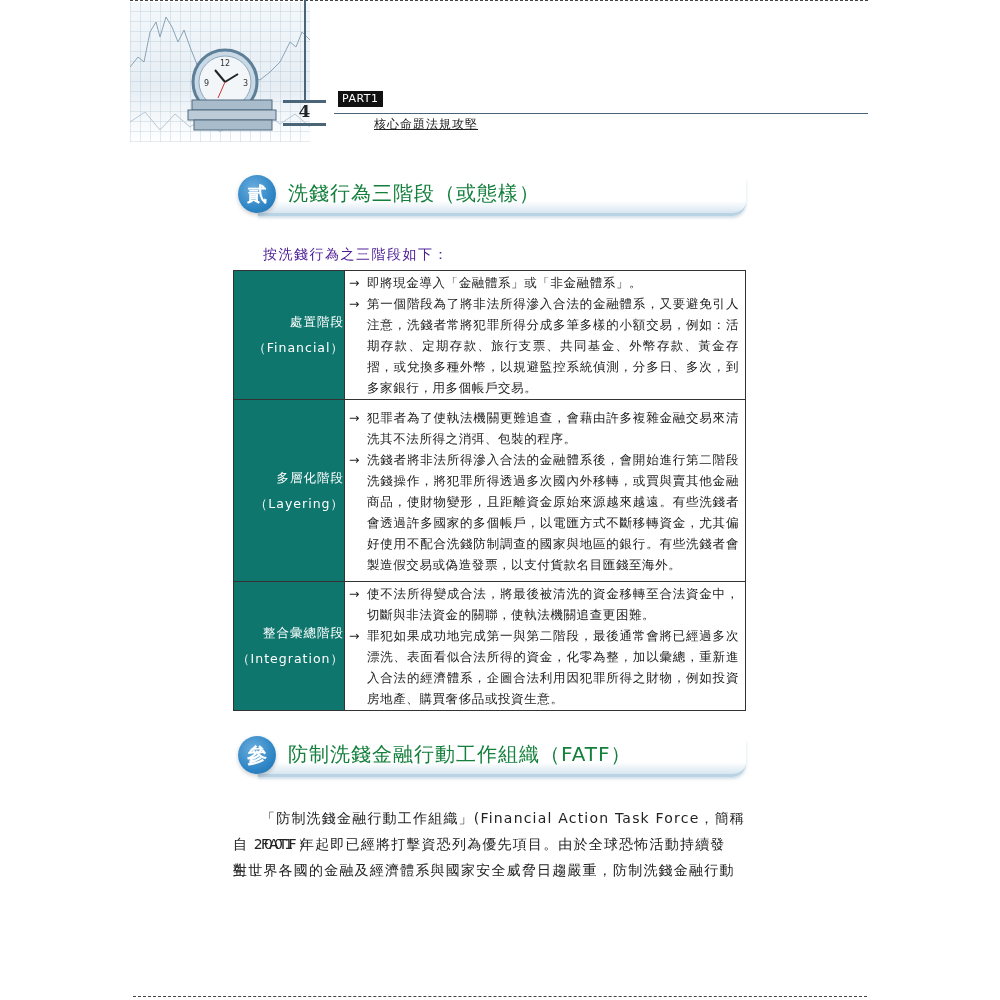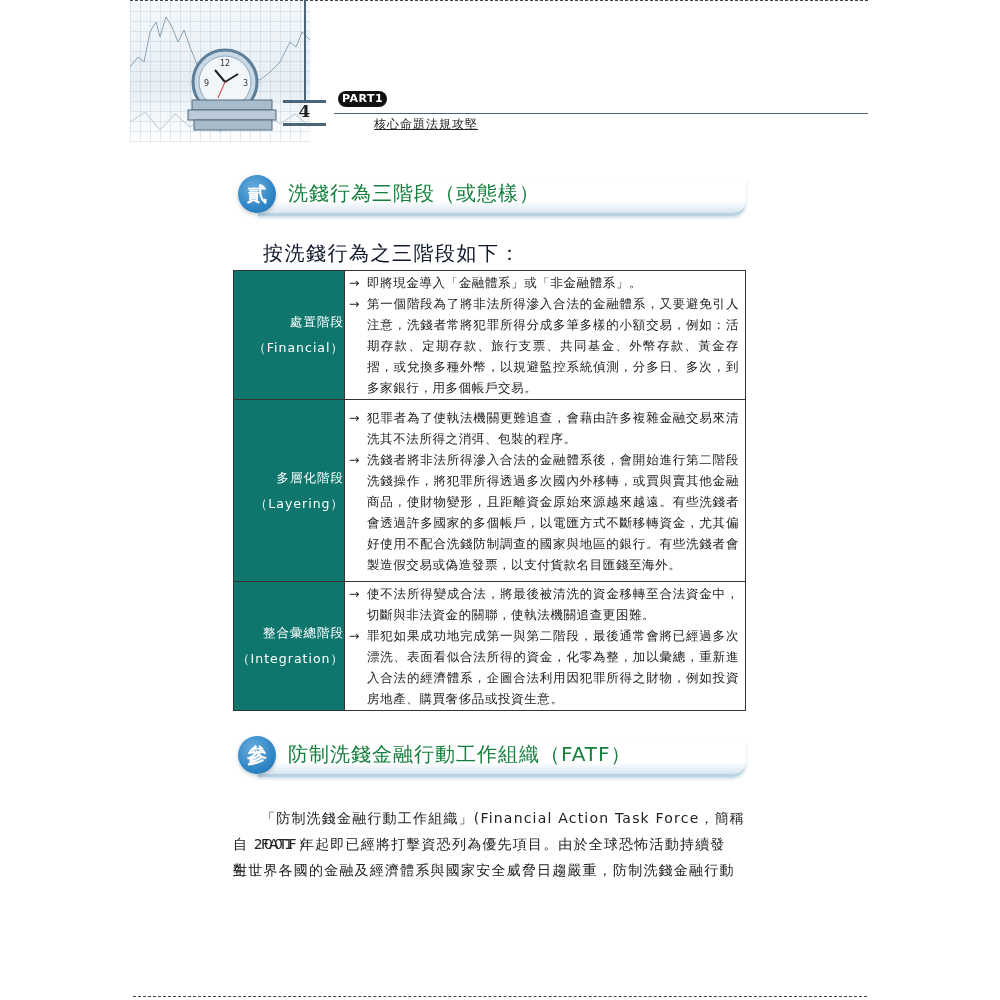--- a/index.html
+++ b/index.html
@@ -19,21 +19,21 @@
     .header-art svg { position:absolute; left:0; top:0; }
     .vline { position:absolute; left:304px; top:0; width:2px; height:102px; background:#4a6478; }
     .chap-bar-top { position:absolute; left:283px; top:100px; width:43px; height:3px; background:#4a6478; }
     .chap-bar-bot { position:absolute; left:283px; top:123px; width:43px; height:3px; background:#4a6478; }
     .chap-num {
       position:absolute; left:283px; top:101px; width:43px; text-align:center;
       font-family:"DejaVu Serif","Liberation Serif",serif; font-weight:bold; font-size:17px; color:#222;
     }
     .part-badge {
       position:absolute; left:338px; top:91px; height:16px; padding:0 4px;
-      background:#111; color:#fff; border-radius:8px; font-weight:bold; font-size:11px; line-height:16px;
+      background:#111; color:#fff; border-radius:0; font-weight:normal; font-size:11px; line-height:16px;
       letter-spacing:0.5px;
     }
     .header-rule { position:absolute; left:334px; top:113px; width:534px; height:1px; background:#4a6478; }
     .header-subtitle { position:absolute; left:374px; top:116px; font-size:12px; color:#222; letter-spacing:1px;text-decoration:underline; }
 
     .section-head { position:absolute; left:238px; height:40px; width:510px; }
     .section-head .bar {
       position:absolute; left:20px; top:4px; width:488px; height:34px;
       border-radius:0 0 14px 0;
       background:linear-gradient(180deg,#ffffff 0%,#ffffff 65%,#d8e6f0 100%);
@@ -43,21 +43,21 @@
     .section-head .badge {
       position:absolute; left:0; top:0; width:38px; height:38px; border-radius:50%;
       background:radial-gradient(circle at 40% 35%, #6aaddd 0%, #2f86c6 60%, #1f6ea8 100%);
       color:#fff; font-size:20px; font-weight:bold; text-align:center; line-height:38px;
       box-shadow: 0 2px 4px rgba(0,0,0,0.2);
     }
     .section-head .title {
       position:absolute; left:50px; top:5px; font-size:20px; color:#15803d; white-space:nowrap; letter-spacing:1px;
     }
 
-    .intro { position:absolute; left:263px; top:240px; font-size:20px; color:#0f172a; letter-spacing:1.5px; }
+    .intro { position:absolute; left:263px; top:246px; font-size:14px; color:#4c1d95; letter-spacing:1.5px; }
 
     .stage-table {
       position:absolute; left:233px; top:270px; width:513px;
       border-collapse:collapse; border:1.5px solid #333;
     }
     .stage-table td { border:1px solid #333; vertical-align:middle; padding:0; }
     .stage-table td.label {
       width:110px; background:#0f766e; color:#fff; text-align:right; font-size:12.5px; line-height:26px;
       letter-spacing:1px;
     }

